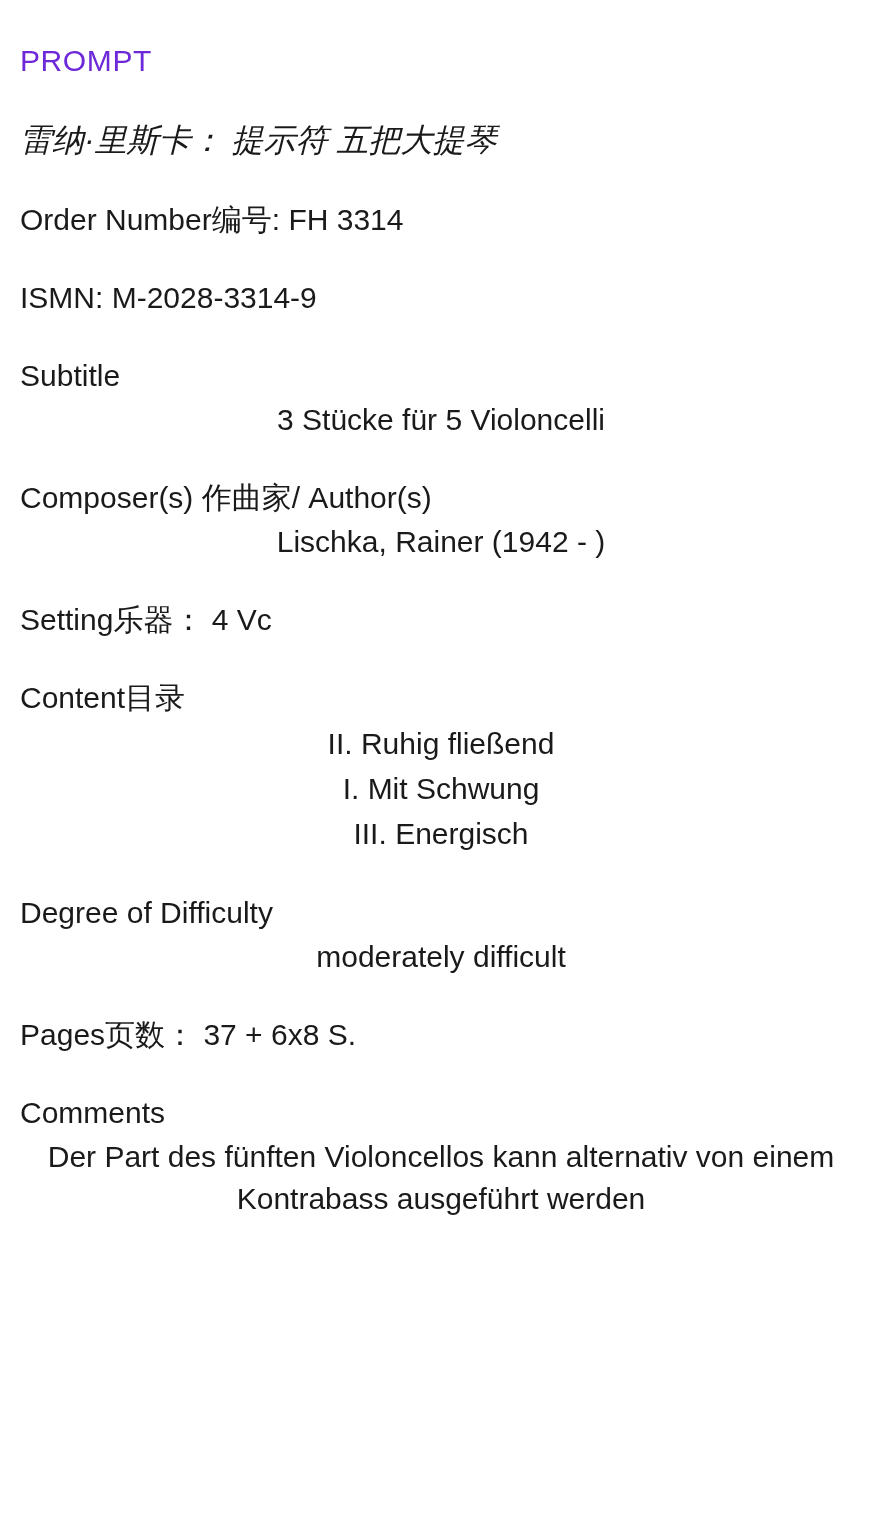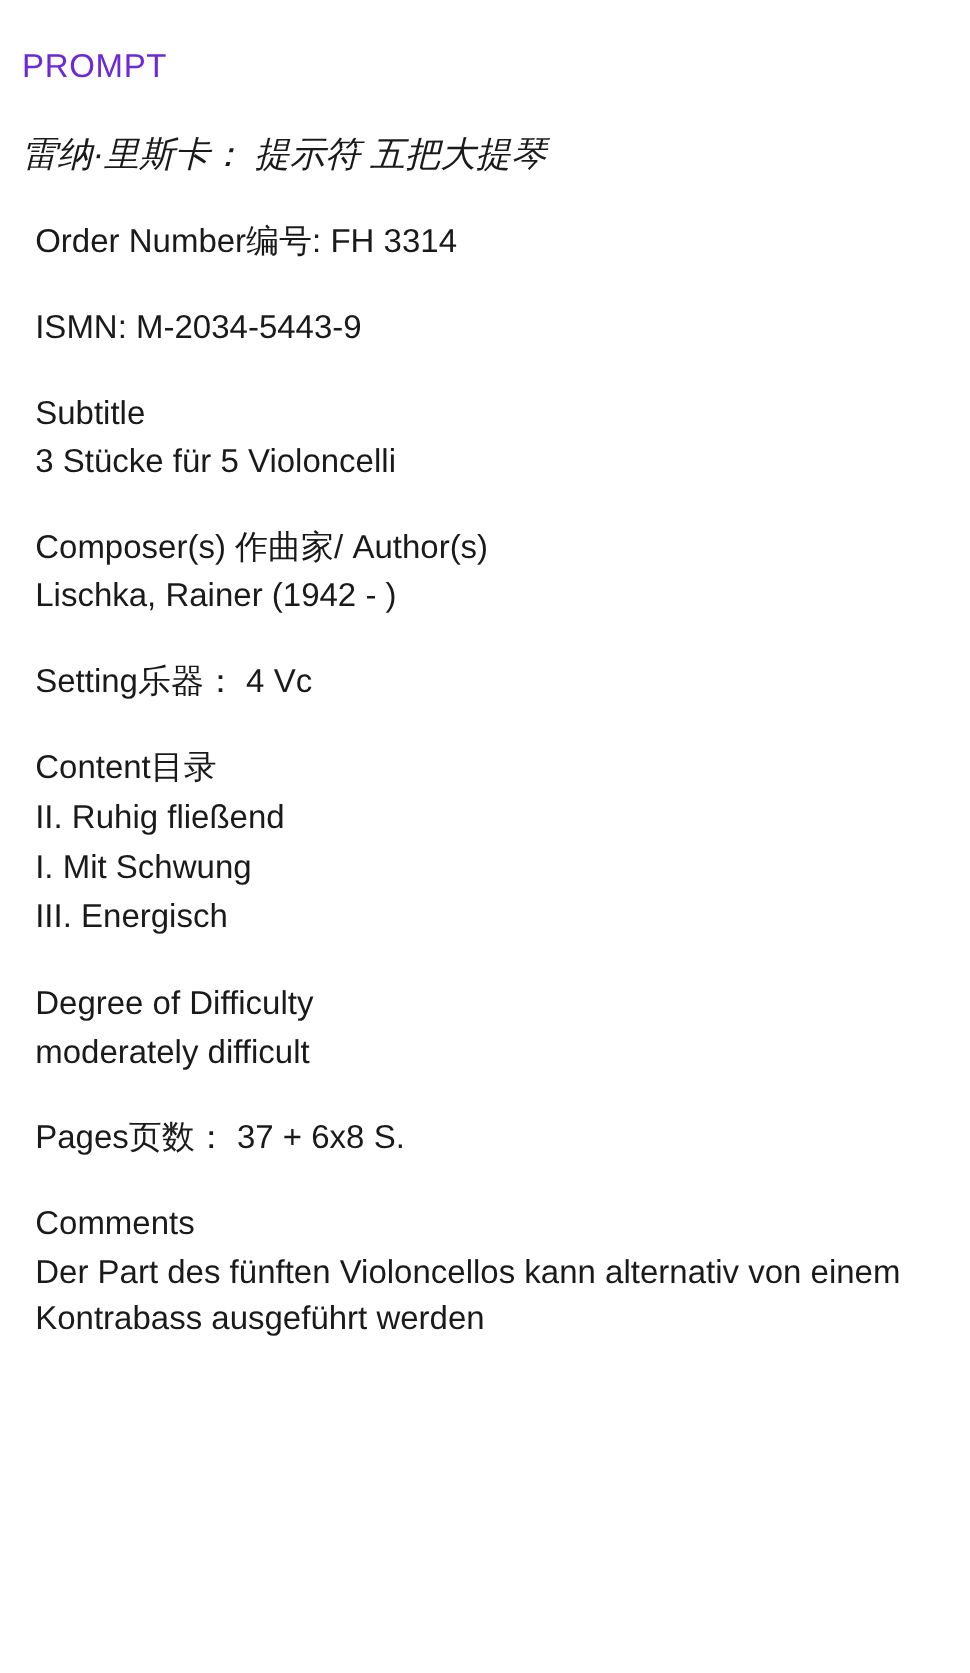--- a/index.html
+++ b/index.html
@@ -25,40 +25,40 @@
 
     .label {
       font-size: 30px;
       color: #1a1a1a;
       margin-bottom: 2px;
     }
 
     .value {
       font-size: 30px;
       color: #1a1a1a;
+      text-align: center;
     }
 
     .prompt-label {
       font-size: 30px;
       font-weight: 400;
       letter-spacing: 0.02em;
       margin-bottom: 32px;
       color: #6d28d9;
     }
 
     .title-zh {
       font-size: 32px;
       margin-bottom: 36px;
       color: #1a1a1a;
       font-style: italic;
     }
 
     .field-row {
       margin-bottom: 36px;
-      margin-left: 12px;
     }
 
     .content-items {
       margin-top: 2px;
     }
 
     .content-items .value {
       display: block;
       line-height: 1.5;
     }
@@ -72,21 +72,21 @@
 
 <div class="section">
   <div class="title-zh">雷纳·里斯卡： 提示符 五把大提琴</div>
 </div>
 
 <div class="field-row">
   <div class="label">Order Number编号: FH 3314</div>
 </div>
 
 <div class="field-row">
-  <div class="label">ISMN: M-2034-5443-9</div>
+  <div class="label">ISMN: M-2028-3314-9</div>
 </div>
 
 <div class="field-row">
   <div class="label">Subtitle</div>
   <div class="value">3 Stücke für 5 Violoncelli</div>
 </div>
 
 <div class="field-row">
   <div class="label">Composer(s) 作曲家/ Author(s)</div>
   <div class="value">Lischka, Rainer (1942 - )</div>

